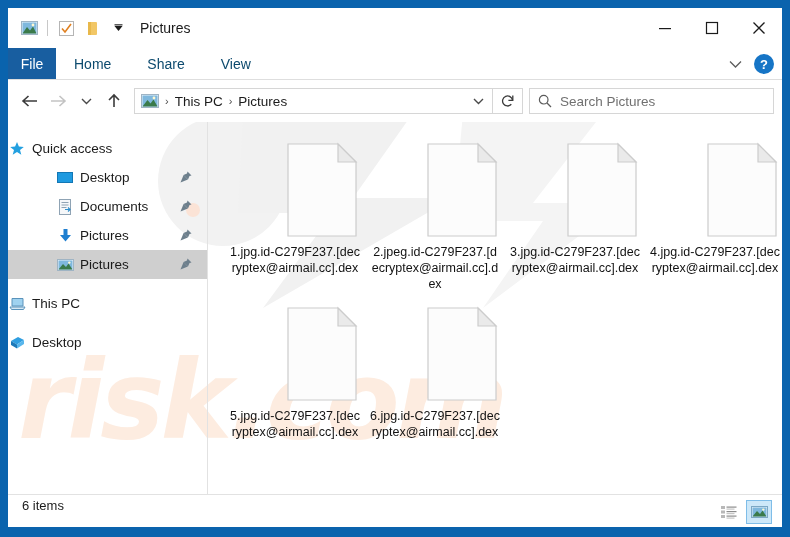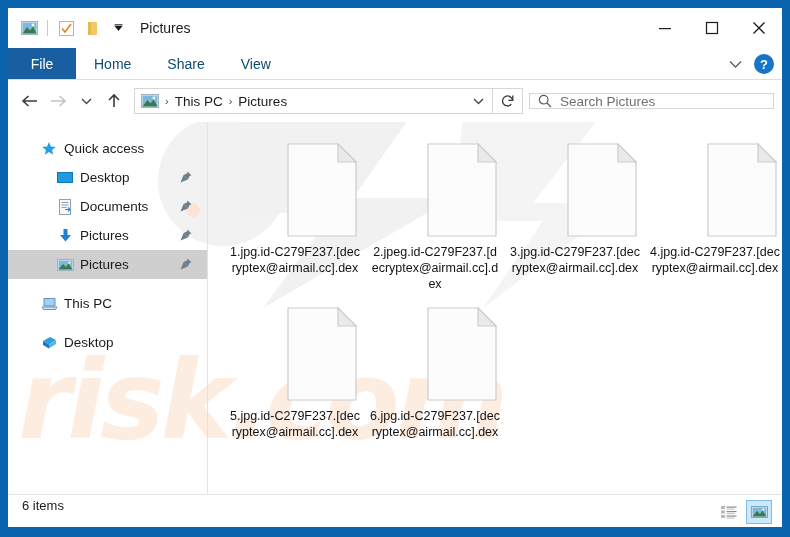--- a/index.html
+++ b/index.html
@@ -109,21 +109,21 @@
   #ribbon {
     position: relative;
     height: 32px;
     background: #ffffff;
     display: flex;
     align-items: stretch;
     border-bottom: 1px solid #dedede;
     z-index: 3;
   }
   #file-tab {
-    width: 68px;
+    width: 48px;
     background: #185ea0;
     color: #ffffff;
     font-size: 14px;
     display: flex; align-items: center; justify-content: center;
   }
   .ribbon-tab {
     padding: 0 18px;
     font-size: 14px;
     color: #0c4a6e;
     display: flex; align-items: center;
@@ -182,21 +182,21 @@
   #crumb-drop {
     width: 28px; height: 24px;
     display:flex; align-items:center; justify-content:center;
   }
   #refresh-btn {
     width: 30px; height: 24px;
     border-left: 1px solid #d6d6d6;
     display:flex; align-items:center; justify-content:center;
   }
   #search-box {
-    width: 245px; height: 16px;
+    width: 245px; height: 26px;
     border: 1px solid #d6d6d6;
     background: rgba(255,255,255,0.85);
     display: flex; align-items: center;
     margin-left: 6px;
   }
   #search-icon { width: 30px; display:flex; align-items:center; justify-content:center; }
   #search-placeholder {
     font-size: 13.5px;
     color: #707070;
   }
@@ -222,21 +222,21 @@
     position: relative;
     font-size: 13.5px;
     color: #1b1b1b;
   }
   .nav-item.selected { background: #cfcfcf; }
   .nav-icon {
     width: 18px; height: 18px;
     display: flex; align-items: center; justify-content: center;
     margin-right: 6px;
   }
-  .nav-l0 { padding-left: 32px; }
+  .nav-l0 { }
   .nav-l1 { padding-left: 48px; }
   .nav-pin {
     position: absolute; right: 14px; top: 7px;
     width: 14px; height: 14px;
   }
   .nav-gap { height: 10px; }
 
   #content {
     flex: 1;
     position: relative;

